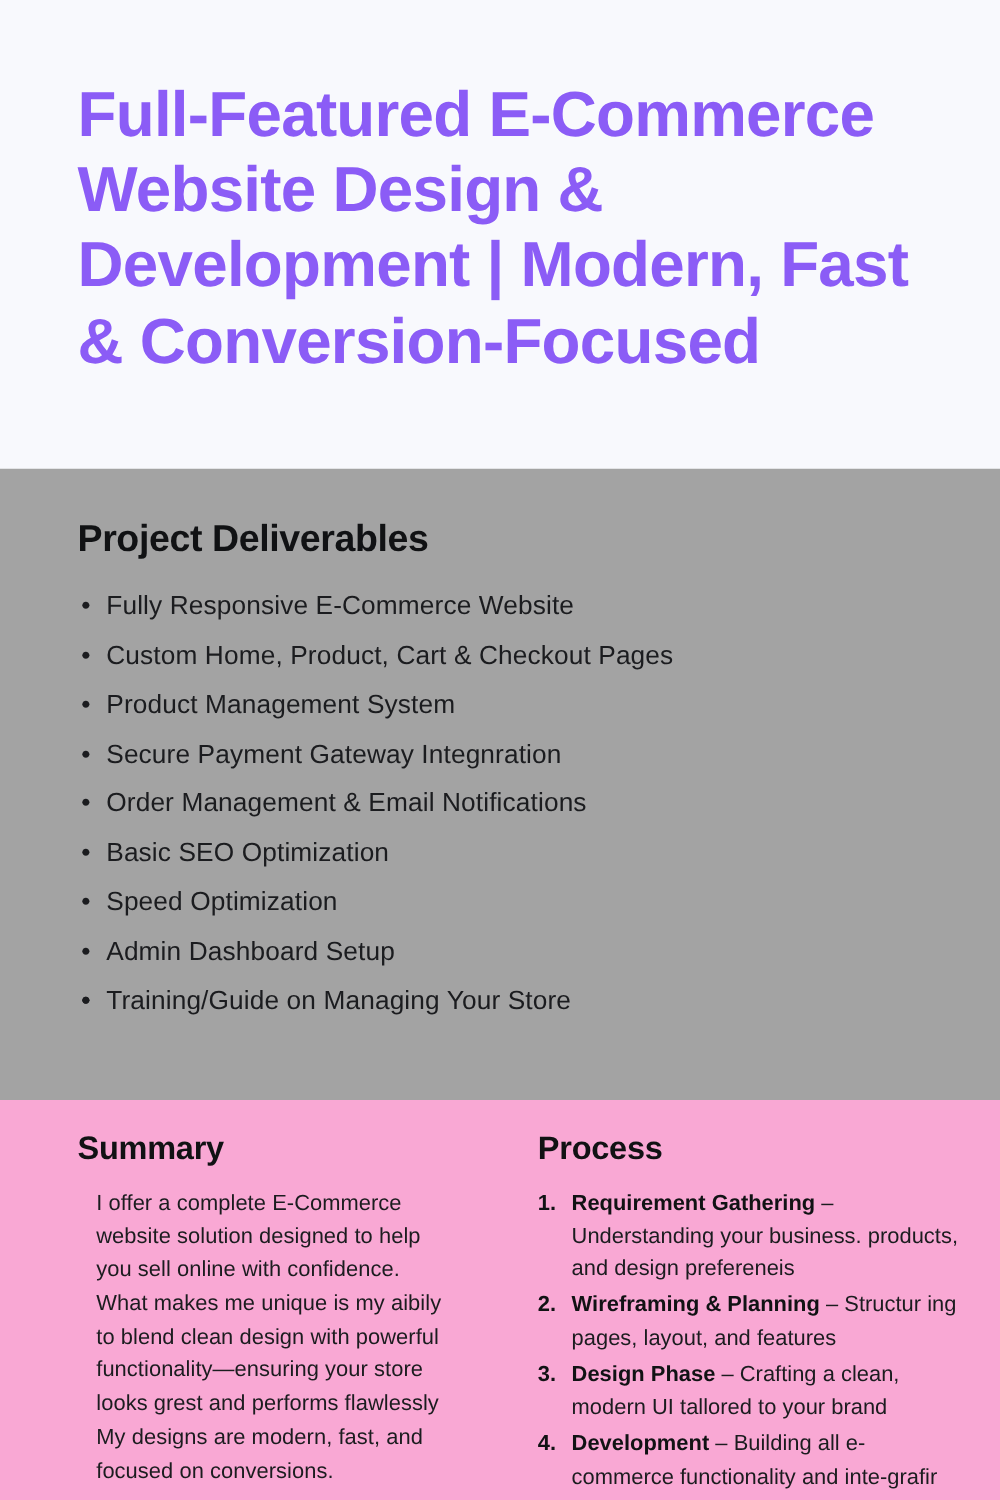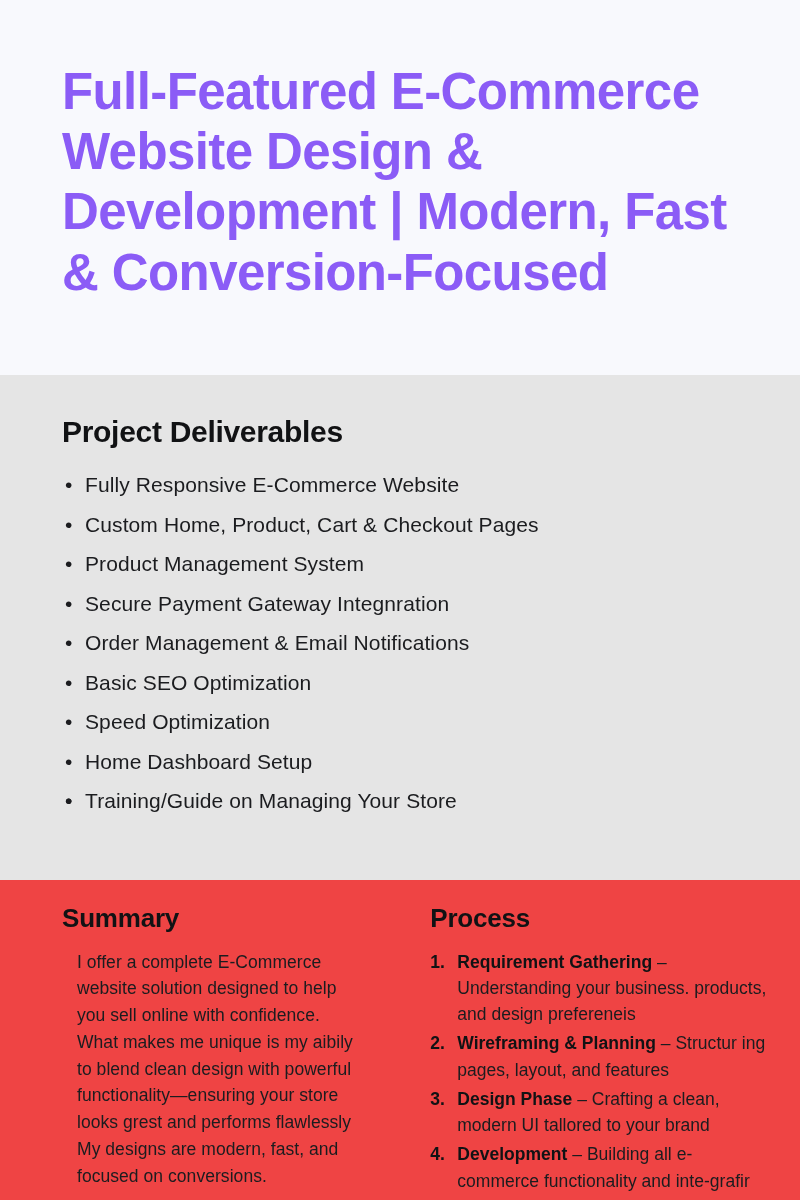--- a/index.html
+++ b/index.html
@@ -37,21 +37,21 @@
     font-weight: 700;
     line-height: 1.18;
     letter-spacing: -0.6px;
     color: #8b5cf6;
     margin: 0;
     max-width: 670px;
   }
 
   
   .deliverables {
-    background: #e5e5e5;
+    background: #a3a3a3;
     padding: 40px 60px 0 62px;
     height: 505px;
     box-sizing: border-box;
   }
   .section-heading {
     font-size: 30px;
     font-weight: 700;
     letter-spacing: -0.3px;
     color: #111214;
     margin: 0 0 26px 0;
@@ -76,21 +76,21 @@
     position: absolute;
     left: 3px;
     top: 0;
     font-size: 21px;
     line-height: 1.0;
     color: #1b1c1f;
   }
 
   
   .bottom {
-    background: #ef4444;
+    background: #f9a8d4;
     flex: 1;
     padding: 24px 26px 0 62px;
     box-sizing: border-box;
     display: flex;
     gap: 0;
     overflow: hidden;
   }
   .col {
     box-sizing: border-box;
   }
@@ -189,21 +189,21 @@
       <li class="deliverable-item">
         <span class="bullet">•</span>
         <span>Basic SEO Optimization</span>
       </li>
       <li class="deliverable-item">
         <span class="bullet">•</span>
         <span>Speed Optimization</span>
       </li>
       <li class="deliverable-item">
         <span class="bullet">•</span>
-        <span>Home Dashboard Setup</span>
+        <span>Admin Dashboard Setup</span>
       </li>
       <li class="deliverable-item">
         <span class="bullet">•</span>
       </li>
       <li class="deliverable-item">
         <span class="bullet">•</span>
         <span>Training/Guide on Managing Your Store</span>
       </li>
     </ul>
   </section>

